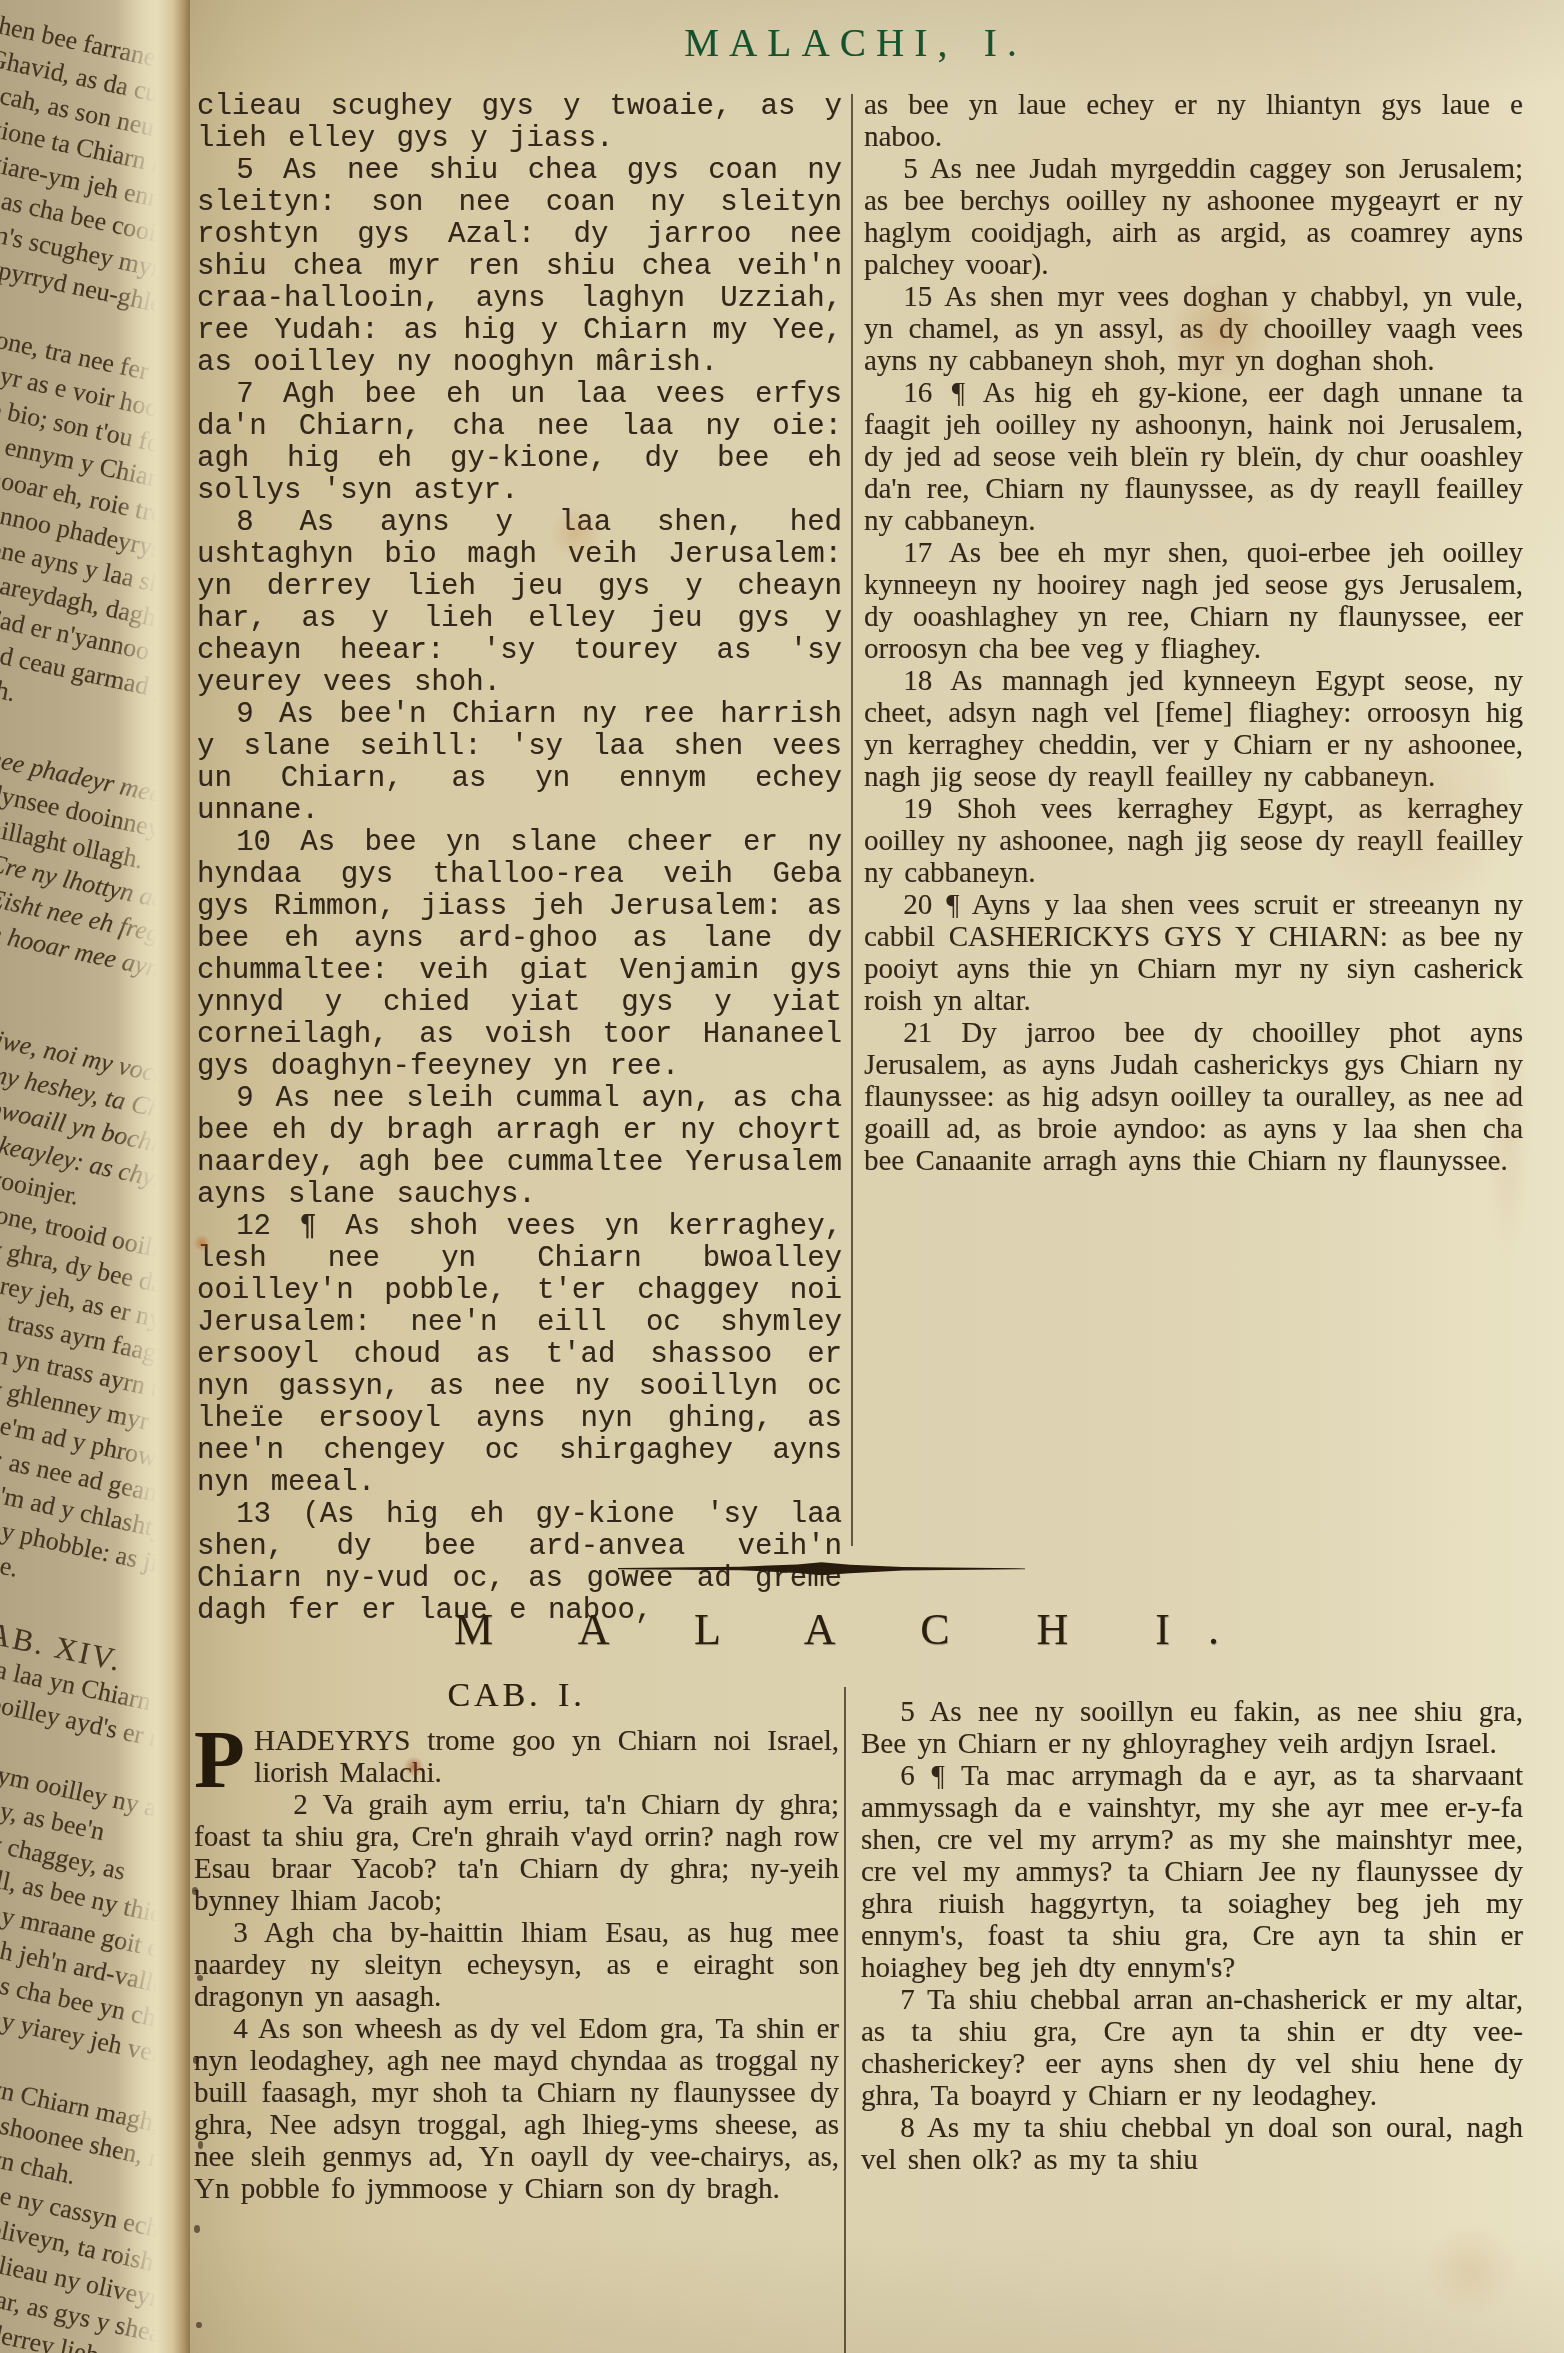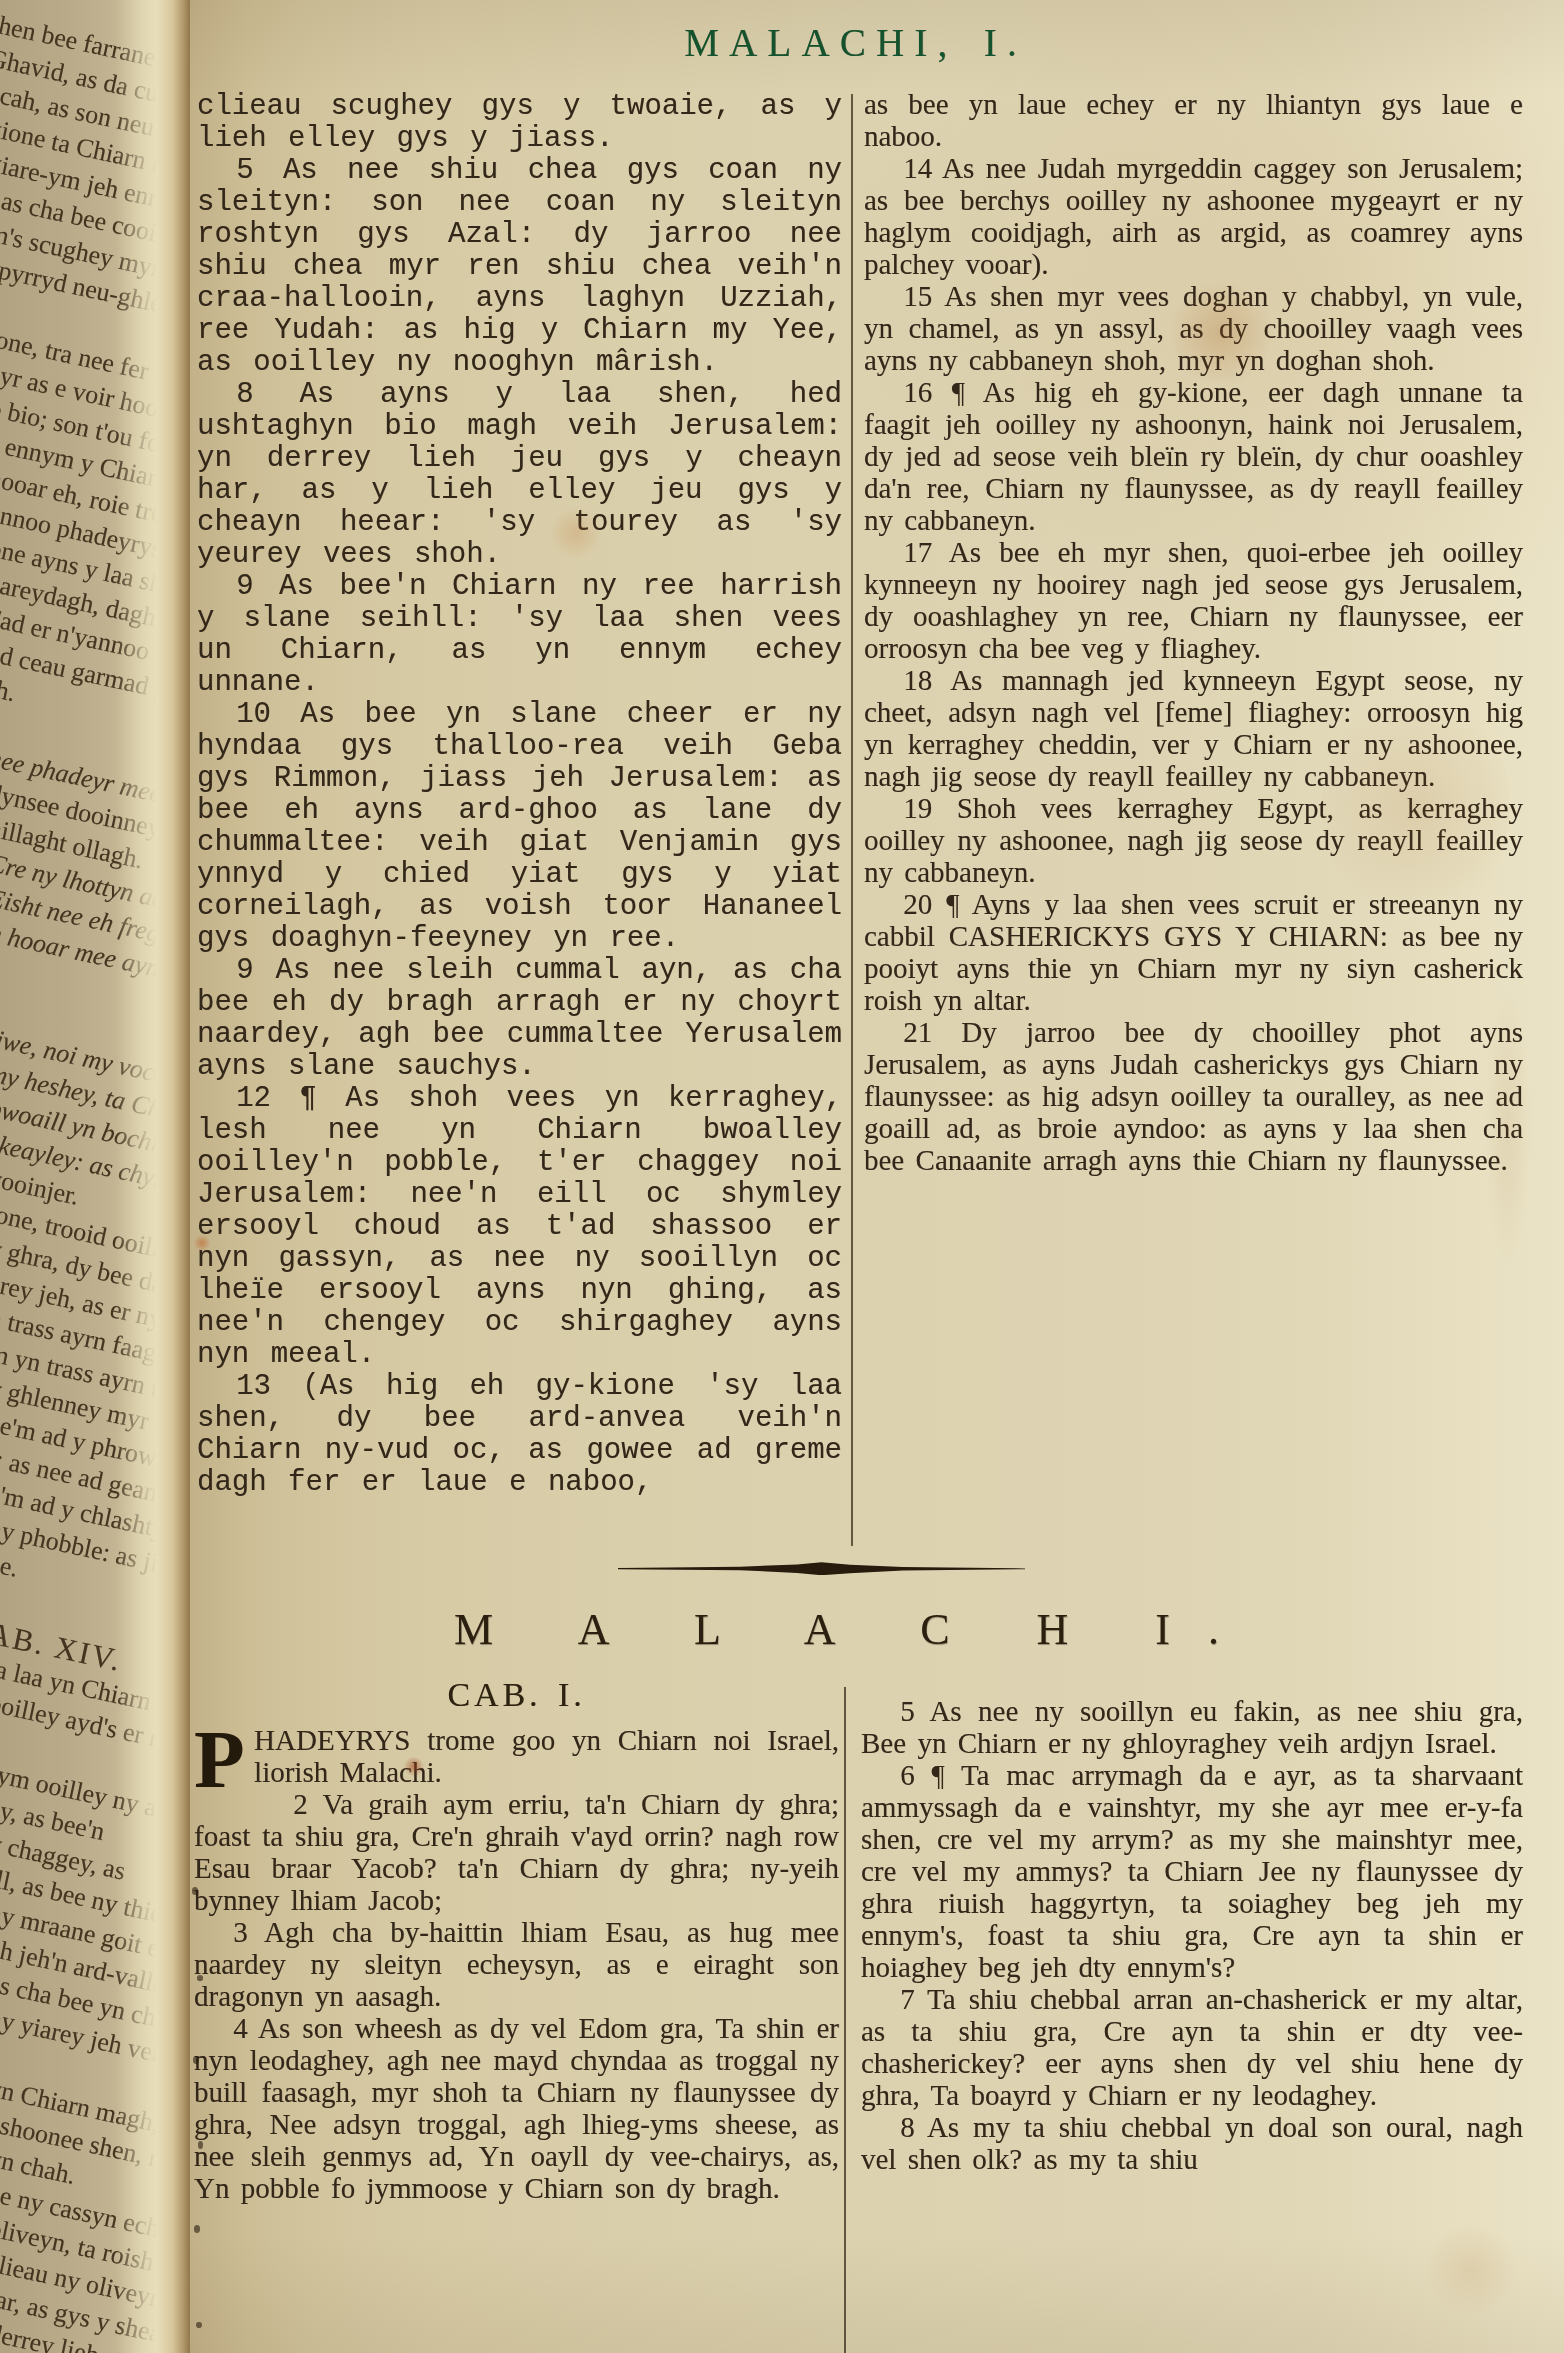--- a/index.html
+++ b/index.html
@@ -179,31 +179,32 @@
 <div class="fold-shade"></div>
 
 <div class="running-head">MALACHI, I.</div>
 
 <div class="rule rule-top"></div>
 <div class="rule rule-bottom"></div>
 
 <div class="col col-tl first-flush">
     <p class="v">clieau scughey gys y twoaie, as y lieh elley gys y jiass.</p>
     <p class="v">5 As nee shiu chea gys coan ny sleityn: son nee coan ny sleityn roshtyn gys Azal: dy jarroo nee shiu chea myr ren shiu chea veih'n craa-hallooin, ayns laghyn Uzziah, ree Yudah: as hig y Chiarn my Yee, as ooilley ny nooghyn mârish.</p>
+    <p class="v">7 Agh bee eh un laa vees erfys da'n Chiarn, cha nee laa ny oie: agh hig eh gy-kione, dy bee eh sollys 'syn astyr.</p>
     <p class="v">8 As ayns y laa shen, hed ushtaghyn bio magh veih Jerusalem: yn derrey lieh jeu gys y cheayn har, as y lieh elley jeu gys y cheayn heear: 'sy tourey as 'sy yeurey vees shoh.</p>
     <p class="v">9 As bee'n Chiarn ny ree harrish y slane seihll: 'sy laa shen vees un Chiarn, as yn ennym echey unnane.</p>
     <p class="v">10 As bee yn slane cheer er ny hyndaa gys thalloo-rea veih Geba gys Rimmon, jiass jeh Jerusalem: as bee eh ayns ard-ghoo as lane dy chummaltee: veih giat Venjamin gys ynnyd y chied yiat gys y yiat corneilagh, as voish toor Hananeel gys doaghyn-feeyney yn ree.</p>
     <p class="v">9 As nee sleih cummal ayn, as cha bee eh dy bragh arragh er ny choyrt naardey, agh bee cummaltee Yerusalem ayns slane sauchys.</p>
     <p class="v">12 ¶ As shoh vees yn kerraghey, lesh nee yn Chiarn bwoalley ooilley'n pobble, t'er chaggey noi Jerusalem: nee'n eill oc shymley ersooyl choud as t'ad shassoo er nyn gassyn, as nee ny sooillyn oc lheïe ersooyl ayns nyn ghing, as nee'n chengey oc shirgaghey ayns nyn meeal.</p>
     <p class="v">13 (As hig eh gy-kione 'sy laa shen, dy bee ard-anvea veih'n Chiarn ny-vud oc, as gowee ad greme dagh fer er laue e naboo,</p>
   </div>
 
 <div class="col col-tr first-flush">
     <p class="v">as bee yn laue echey er ny lhiantyn gys laue e naboo.</p>
-    <p class="v">14 As nee Judah myrgeddin caggey son Jerusalem; as bee berchys ooilley ny ashoonee mygeayrt er ny haglym cooidjagh, airh as argid, as coamrey ayns palchey vooar).</p>
+    <p class="v">5 As nee Judah myrgeddin caggey son Jerusalem; as bee berchys ooilley ny ashoonee mygeayrt er ny haglym cooidjagh, airh as argid, as coamrey ayns palchey vooar).</p>
     <p class="v">15 As shen myr vees doghan y chabbyl, yn vule, yn chamel, as yn assyl, as dy chooilley vaagh vees ayns ny cabbaneyn shoh, myr yn doghan shoh.</p>
     <p class="v">16 ¶ As hig eh gy-kione, eer dagh unnane ta faagit jeh ooilley ny ashoonyn, haink noi Jerusalem, dy jed ad seose veih bleïn ry bleïn, dy chur ooashley da'n ree, Chiarn ny flaunyssee, as dy reayll feailley ny cabbaneyn.</p>
     <p class="v">17 As bee eh myr shen, quoi-erbee jeh ooilley kynneeyn ny hooirey nagh jed seose gys Jerusalem, dy ooashlaghey yn ree, Chiarn ny flaunyssee, eer orroosyn cha bee veg y fliaghey.</p>
     <p class="v">18 As mannagh jed kynneeyn Egypt seose, ny cheet, adsyn nagh vel [feme] fliaghey: orroosyn hig yn kerraghey cheddin, ver y Chiarn er ny ashoonee, nagh jig seose dy reayll feailley ny cabbaneyn.</p>
     <p class="v">19 Shoh vees kerraghey Egypt, as kerraghey ooilley ny ashoonee, nagh jig seose dy reayll feailley ny cabbaneyn.</p>
     <p class="v">20 ¶ Ayns y laa shen vees scruit er streeanyn ny cabbil CASHERICKYS GYS Y CHIARN: as bee ny pooiyt ayns thie yn Chiarn myr ny siyn casherick roish yn altar.</p>
     <p class="v">21 Dy jarroo bee dy chooilley phot ayns Jerusalem, as ayns Judah casherickys gys Chiarn ny flaunyssee: as hig adsyn ooilley ta ouralley, as nee ad goaill ad, as broie ayndoo: as ayns y laa shen cha bee Canaanite arragh ayns thie Chiarn ny flaunyssee.</p>
   </div>
 
 <div class="divider"></div>

